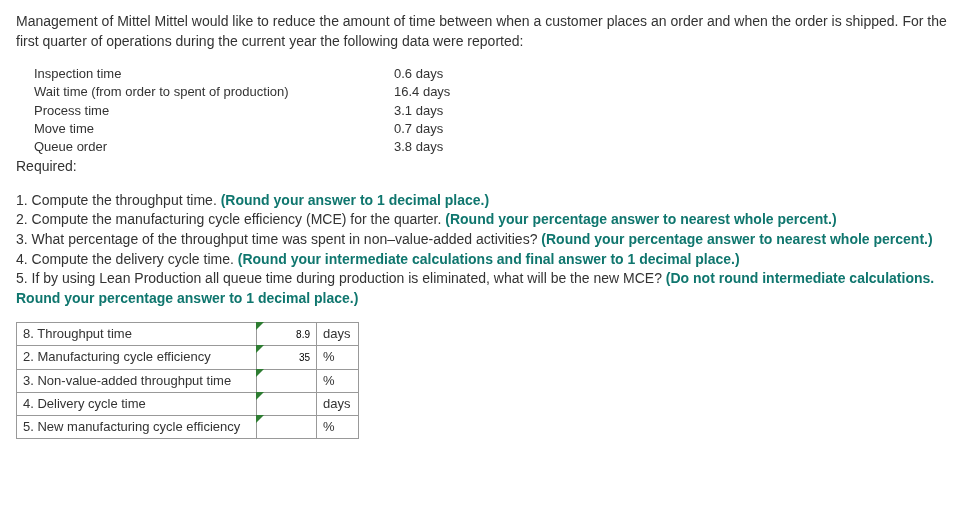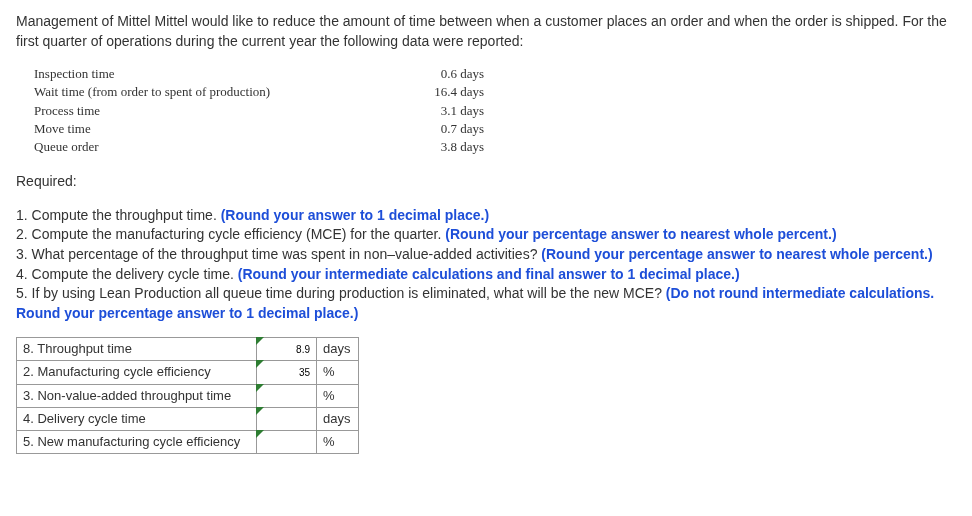--- a/index.html
+++ b/index.html
@@ -5,31 +5,31 @@
     * { box-sizing: border-box; margin: 0; padding: 0; }
     body {
       font-family: Arial, Helvetica, sans-serif;
       font-size: 14px;
       color: #333;
       padding: 12px 16px;
       line-height: 1.4;
     }
     .intro { margin-bottom: 14px; }
     .data-table {
-      font-family: Liberation Serif, serif;
+      font-family: Liberation Sans, sans-serif;
       font-size: 13px;
       margin-left: 18px;
-      margin-bottom: 16px;
+      margin-bottom: 1px;
     }
     .data-row { display: flex; }
     .data-label { width: 360px; }
-    .data-value { width: 90px; text-align: right; }
+    .data-value { width: 90px; }
     .required { font-weight: normal; margin-bottom: 14px; }
     .req-list { margin-bottom: 14px; }
-    .red-bold { color: #1d4ed8; font-weight: bold; }
+    .red-bold { color: #0f766e; font-weight: bold; }
     .answer-table {
       border-collapse: collapse;
       font-size: 13px;
     }
     .answer-table td {
       border: 1px solid #999;
       padding: 2px 6px;
       height: 22px;
     }
     .answer-table td.label { width: 240px; }

